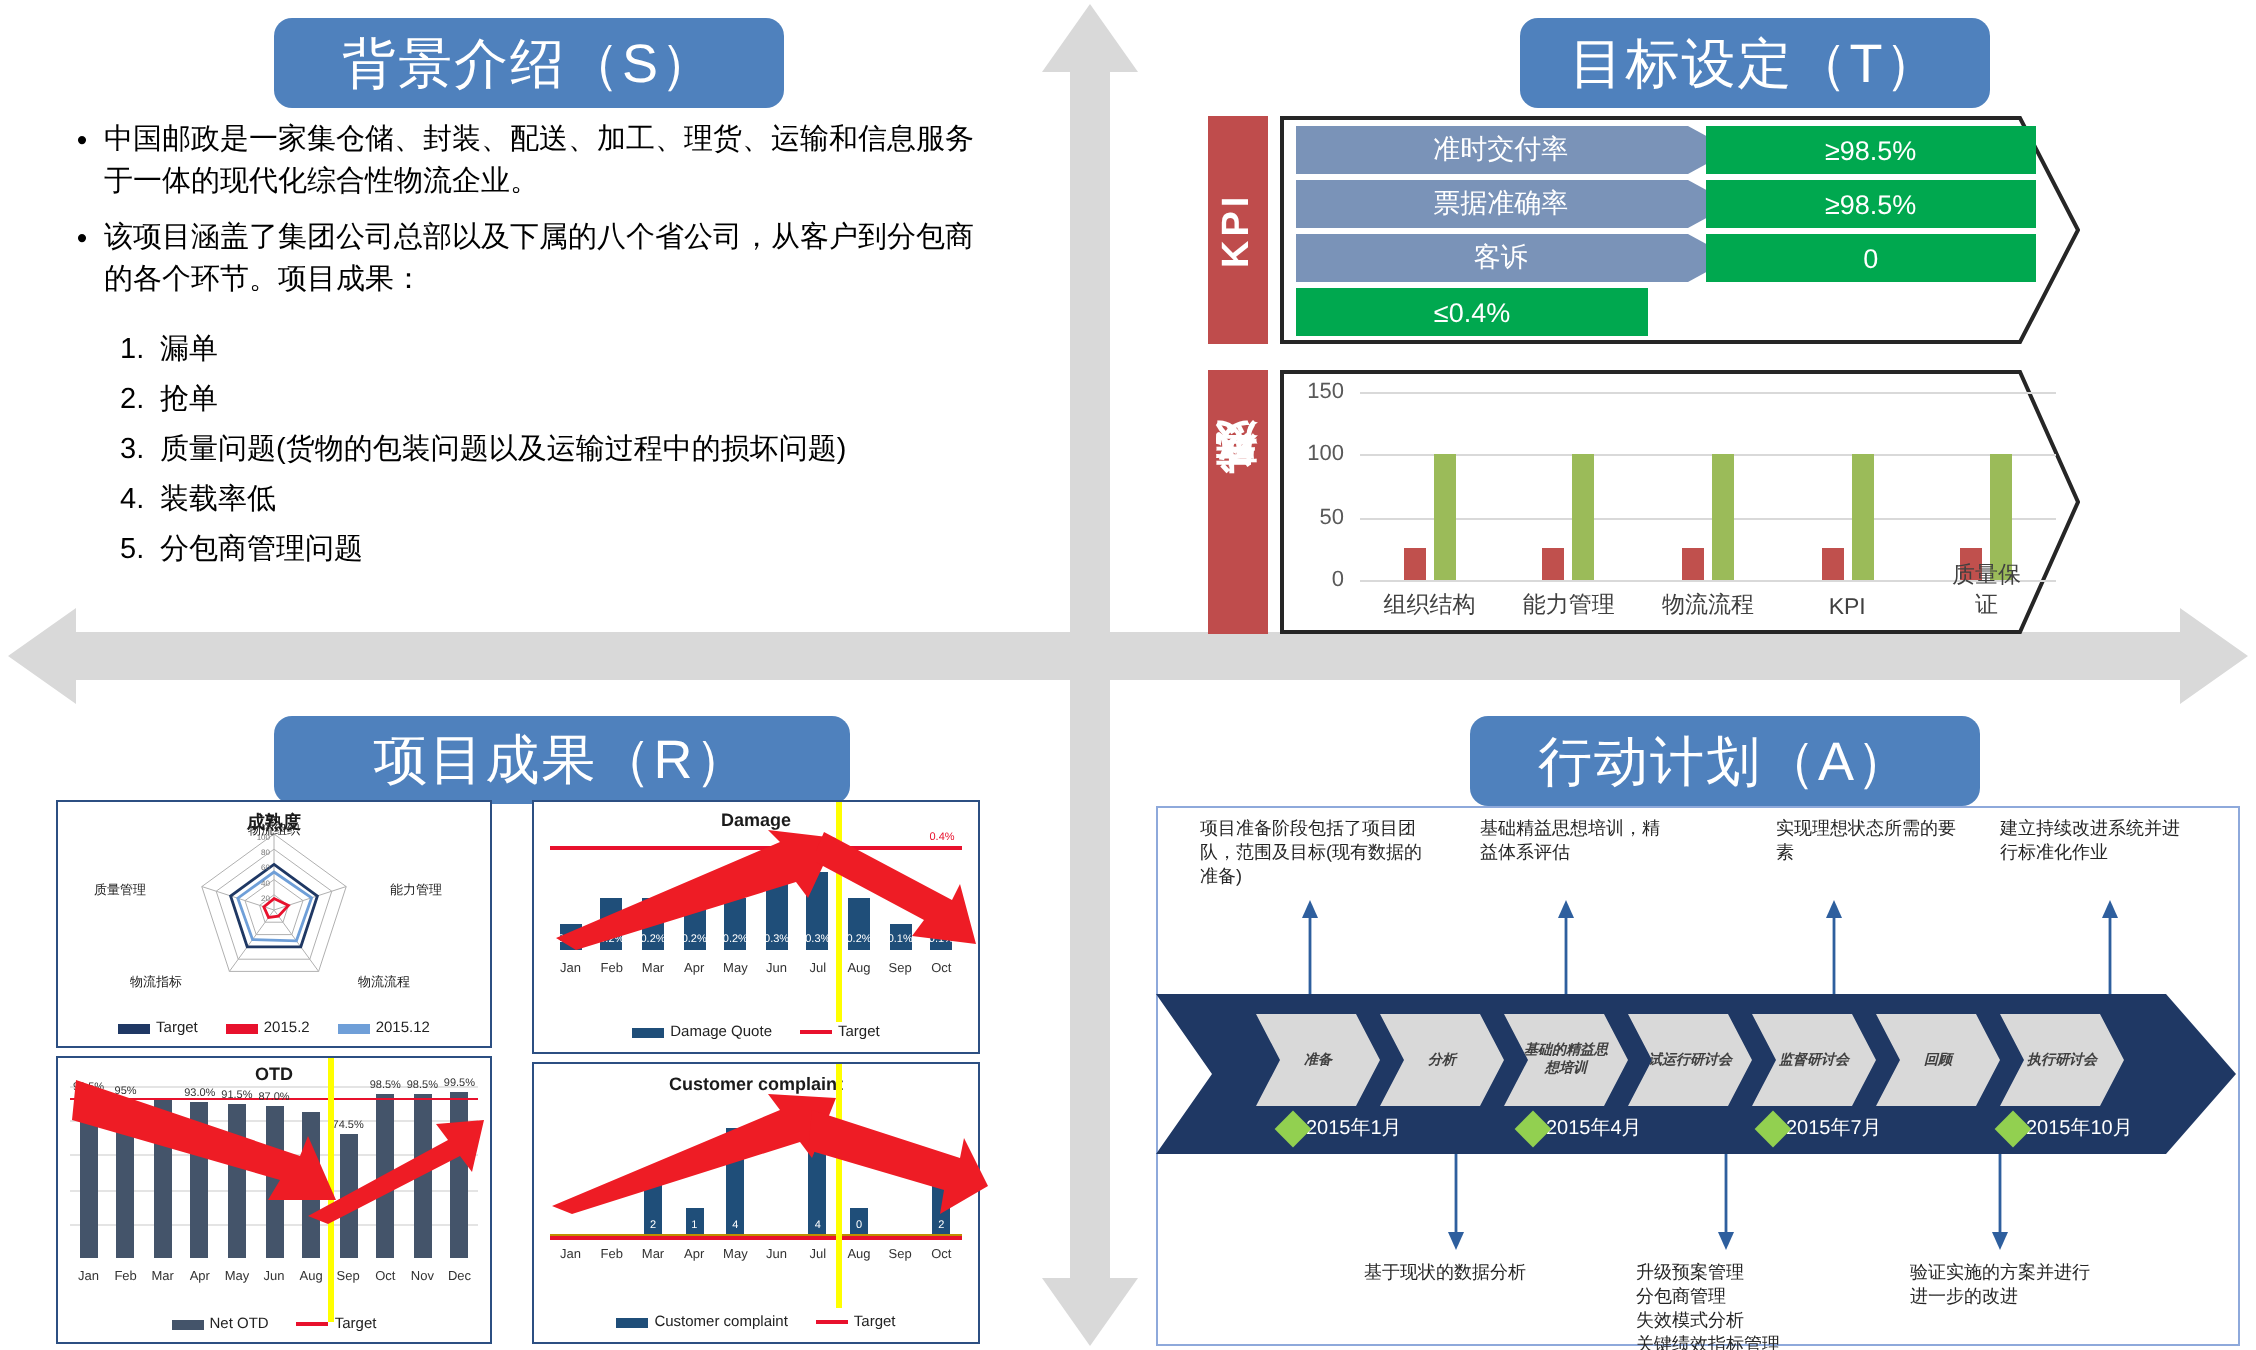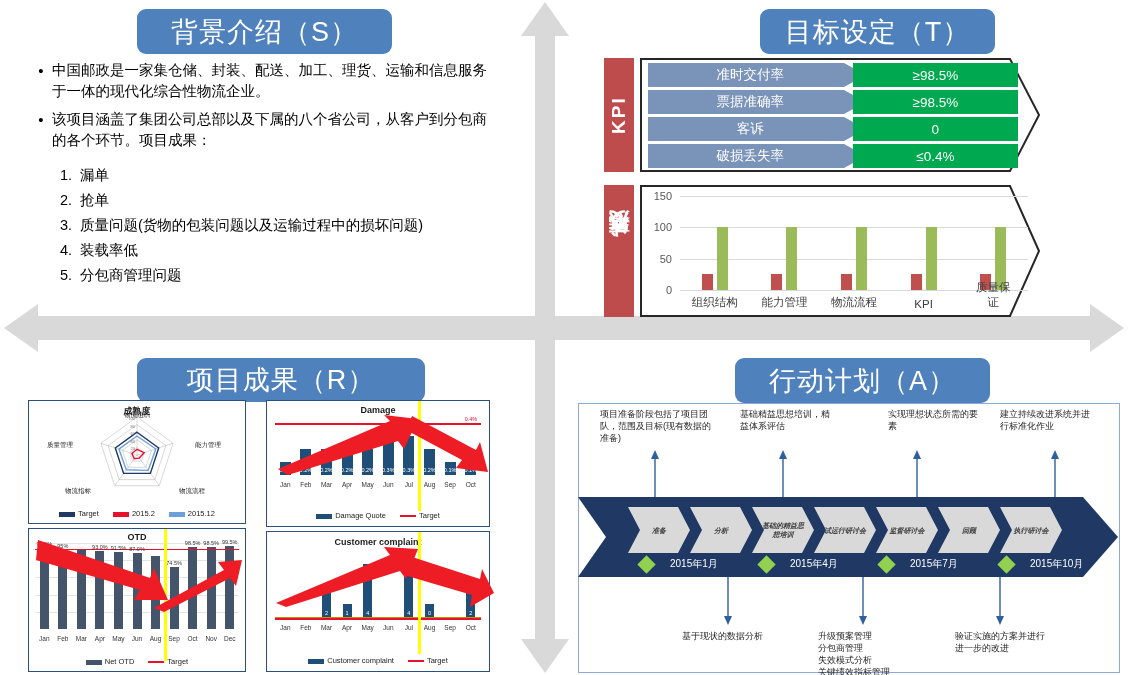--- a/index.html
+++ b/index.html
@@ -82,21 +82,21 @@
   .bigarrow{position:absolute;}
 
   
   #ap-frame{position:absolute;left:578px;top:403px;width:540px;height:268px;
             border:1px solid #8ea9db;background:#fff;}
   .ap-note{position:absolute;font-size:9px;line-height:12px;color:#262626;}
   #ap-banner{position:absolute;left:578px;top:497px;width:540px;height:80px;}
   .chev{position:absolute;top:10px;height:46px;background:#d9d9d9;
         display:flex;align-items:center;justify-content:center;text-align:center;
         font-size:7px;font-style:italic;font-weight:bold;color:#404040;line-height:9px;}
-  .ms{position:absolute;display:flex;align-items:center;gap:17px;}
+  .ms{position:absolute;display:flex;align-items:center;gap:0;}
   .ms-d{width:13px;height:13px;background:#92d050;transform:rotate(45deg);}
   .ms-t{font-size:10px;color:#fff;}
 </style>
 </head>
 <body>
 
 <div class="stage">
 
   <svg class="arrow-v" viewBox="0 0 52 671">
     <polygon points="26,0 50,34 36,34 36,637 50,637 26,671 2,637 16,637 16,34 2,34" fill="#d9d9d9"></polygon>
@@ -139,21 +139,20 @@
     </div>
     <div class="kpi-row">
       <div class="kpi-name">票据准确率</div>
       <div class="kpi-val">≥98.5%</div>
     </div>
     <div class="kpi-row">
       <div class="kpi-name">客诉</div>
       <div class="kpi-val">0</div>
     </div>
     <div class="kpi-row">
-      <div class="kpi-name">破损丢失率</div>
       <div class="kpi-val">≤0.4%</div>
     </div>
   </div>
 
   <div class="redlabel" id="mat-red">成熟度</div>
   <svg class="panel-outline" id="mat-panel" viewBox="0 0 400 132" preserveAspectRatio="none">
     <polygon points="1,1 370,1 399,66 370,131 1,131" fill="none" stroke="#262626" stroke-width="2"></polygon>
   </svg>
   <div id="mat-chart">
       <div class="mat-grid" style="left:34px;top:100px;width:348px;"></div>

